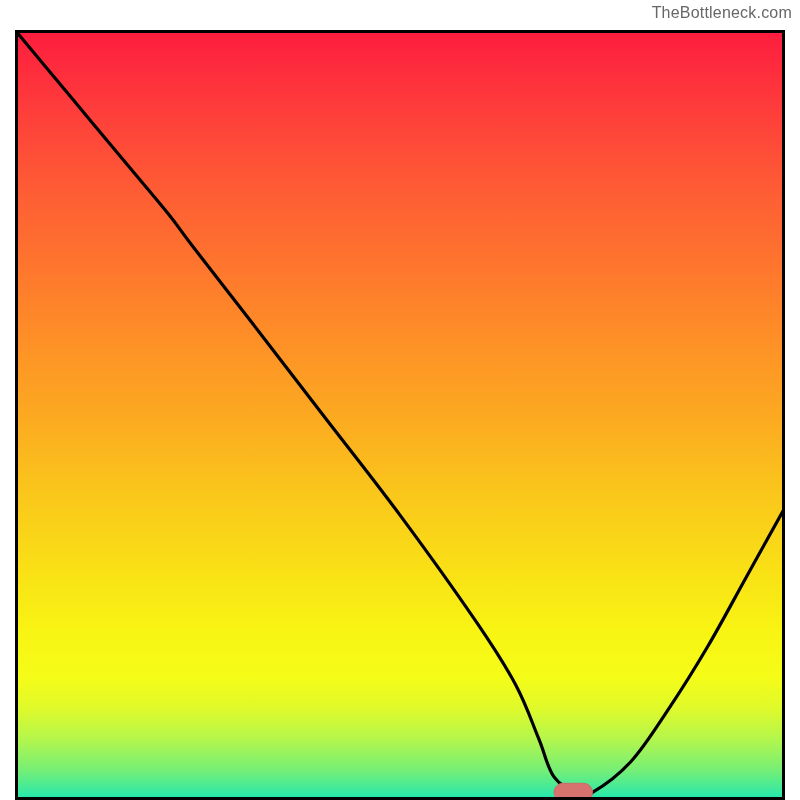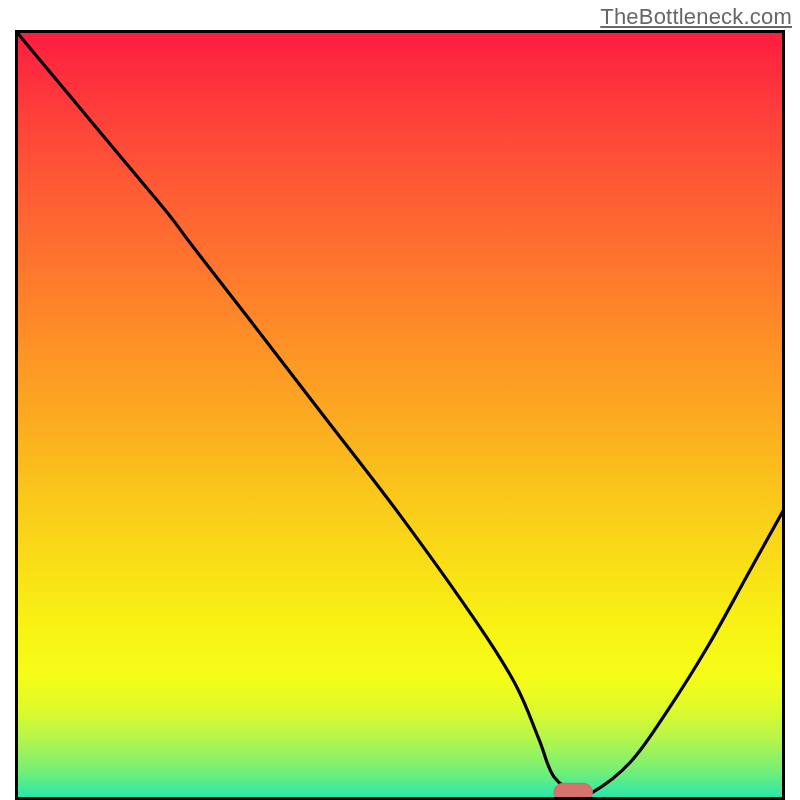--- a/index.html
+++ b/index.html
@@ -12,25 +12,24 @@
   }
   .container {
     position: relative;
     width: 800px;
     height: 800px;
   }
   .domain-url {
     position: absolute;
     top: 4px;
     right: 8px;
-    font-size: 22px;
+    font-size: 16px;
     font-weight: 500;
     color: #676767;
     letter-spacing: 0.2px;
-    text-decoration: underline;
   }
   .chart-svg {
     position: absolute;
     top: 30px;
     left: 15px;
     width: 770px;
     height: 770px;
   }
 </style>
 </head>

